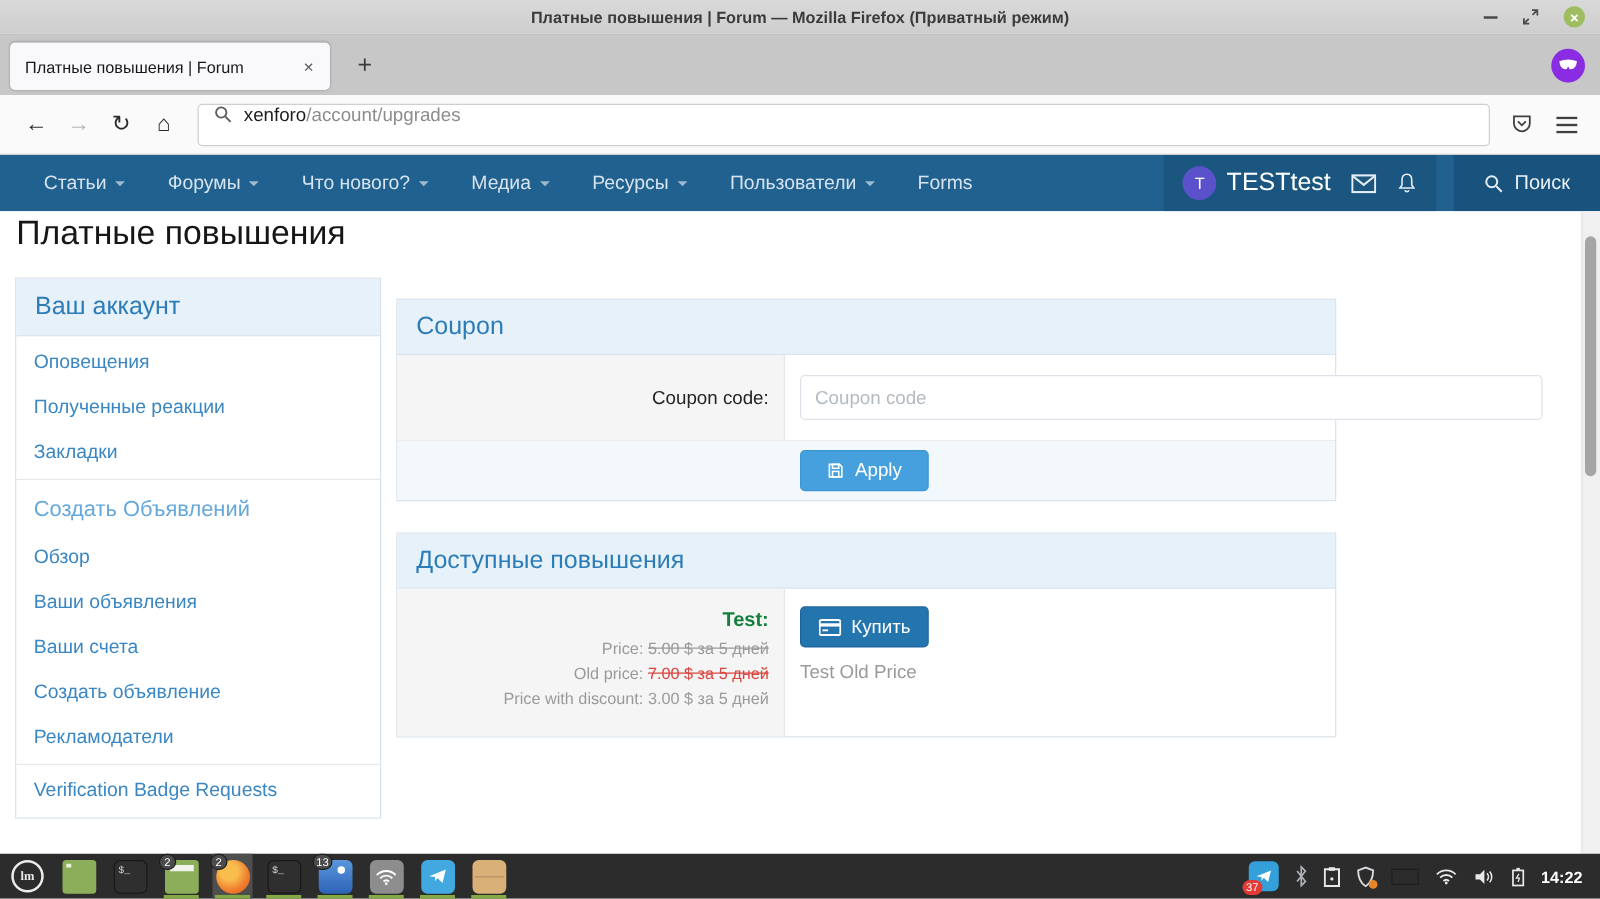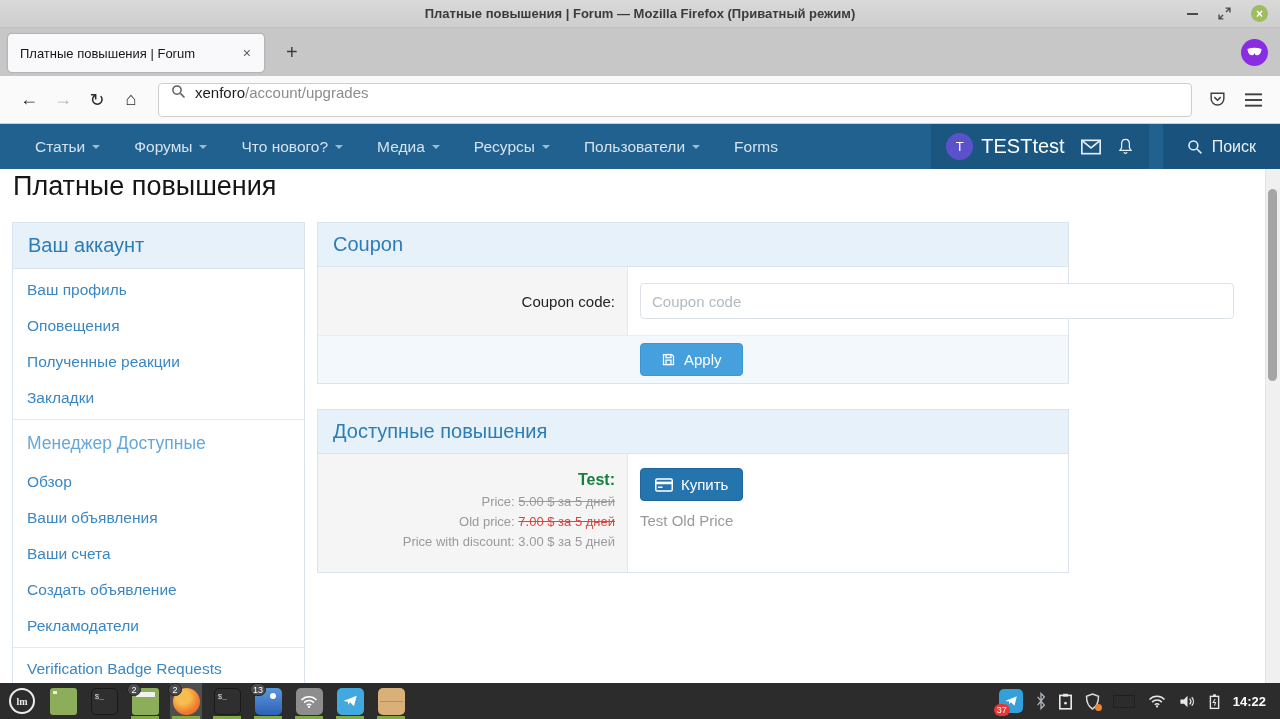--- a/index.html
+++ b/index.html
@@ -47,21 +47,21 @@
   .scroll-track { position:absolute; top:0; right:0; width:15px; height:100%; background:#f0f0f0; border-left:1px solid #e3e3e3; cursor:pointer; }
   .scroll-thumb { position:absolute; top:20px; right:3px; width:9px; height:192px; border-radius:5px; background:#a5a5a5; cursor:grab; }
 
   .sidebar { position:absolute; left:12px; top:53px; width:293px; background:#fff; border:1px solid #dbe4ec; }
   .sb-header { background:#e7f1f9; color:#2c7cb8; font-size:20px; padding:11px 15px; border-bottom:1px solid #d9e6f0; }
   .sb-group { padding:3px 0; }
   .sb-group + .sb-group { border-top:1px solid #e9e9e9; }
   .sb-item { display:block; padding:9px 14px; font-size:15.5px; color:#3a87c4; text-decoration:none; cursor:pointer; }
   .sb-manager { font-size:17.5px; color:#66a8da; padding:10px 14px; }
 
-  .main { position:absolute; left:317px; top:53px; width:752px; }
+  .main { position:absolute; left:317px; top:70px; width:752px; }
   .block { border:1px solid #dbe4ec; background:#fff; margin-bottom:25px; }
   .block-header { background:#e7f1f9; color:#2c7cb8; font-size:20px; padding:10px 15px; border-bottom:1px solid #d9e6f0; }
   .frow { display:flex; min-height:69px; border-bottom:1px solid #ececec; }
   .frow-label { width:310px; flex:none; background:#f5f5f5; border-right:1px solid #e6e6e6; display:flex; align-items:center; justify-content:flex-end; padding-right:12px; font-size:15px; color:#232323; text-align:right; }
   .frow-value { flex:1; display:flex; align-items:center; padding-left:12px; font-size:15px; color:#232323; }
   .coupon-input { width:594px; height:36px; border:1px solid #dde3e8; border-radius:4px; padding:0 11px; font-size:15px; color:#333; outline:none; }
   .coupon-input::placeholder { color:#b3bac0; }
   .block-footer { background:#f2f8fc; padding:7px 0 7px 322px; }
   .btn { display:inline-flex; align-items:center; gap:8px; color:#fff; font-size:15px; height:33px; padding:0 20px; border-radius:4px; cursor:pointer; border:1px solid transparent; }
   .btn-apply { background:#45a0dd; border-color:#3c96d4; }
@@ -221,27 +221,26 @@
     <span>Поиск</span>
   </span>
 </div>
 
 <div class="page">
   <h1 class="page-title">Платные повышения</h1>
 
   <div class="sidebar">
     <div class="sb-header">Ваш аккаунт</div>
     <div class="sb-group">
-      <a class="sb-item">Ваш профиль</a>
       <a class="sb-item">Оповещения</a>
       <a class="sb-item">Полученные реакции</a>
       <a class="sb-item">Закладки</a>
     </div>
     <div class="sb-group">
-      <a class="sb-item sb-manager">Менеджер Доступные</a>
+      <a class="sb-item sb-manager">Создать Объявлений</a>
       <a class="sb-item">Обзор</a>
       <a class="sb-item">Ваши объявления</a>
       <a class="sb-item">Ваши счета</a>
       <a class="sb-item">Создать объявление</a>
       <a class="sb-item">Рекламодатели</a>
     </div>
     <div class="sb-group">
       <a class="sb-item">Verification Badge Requests</a>
     </div>
   </div>

